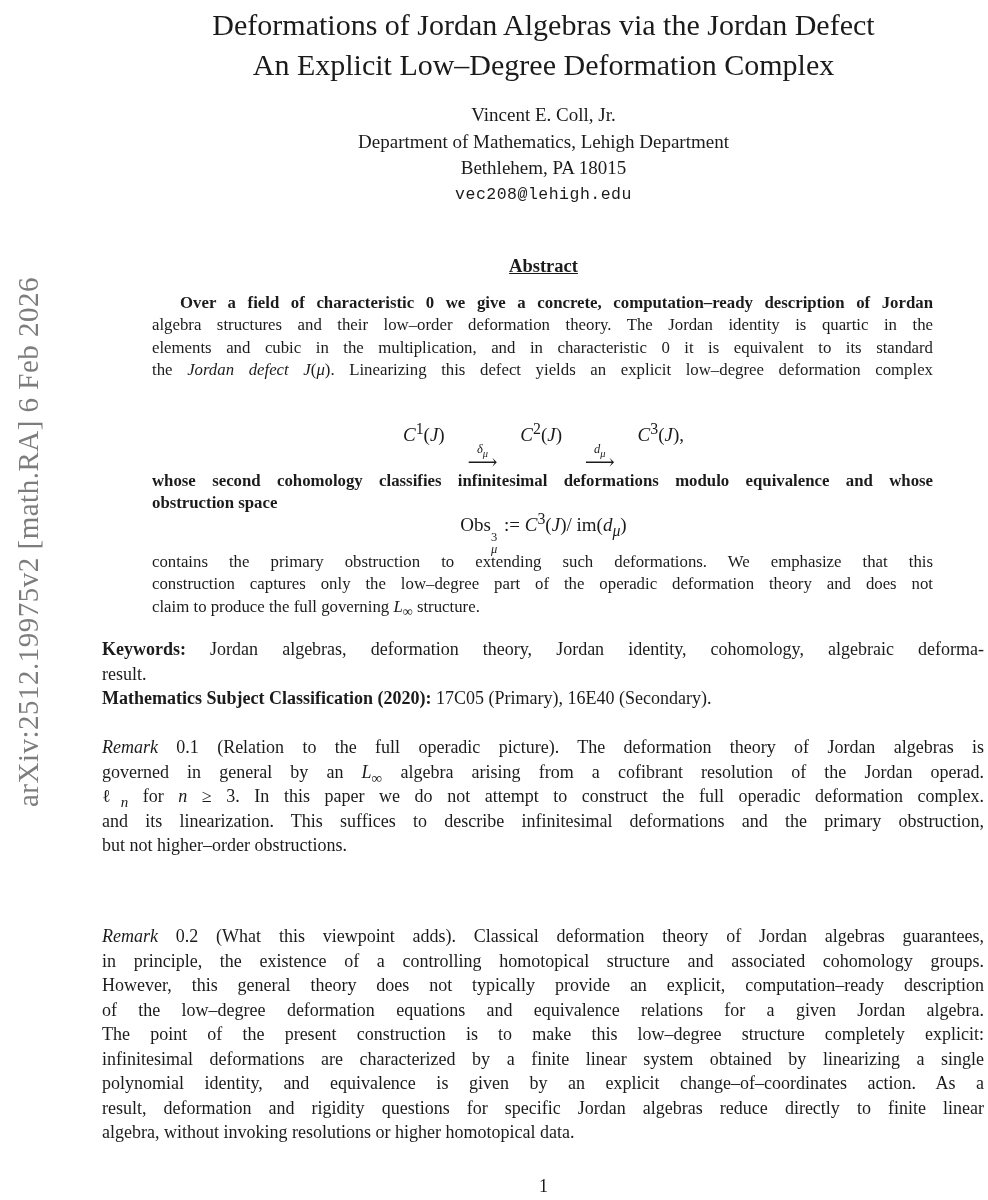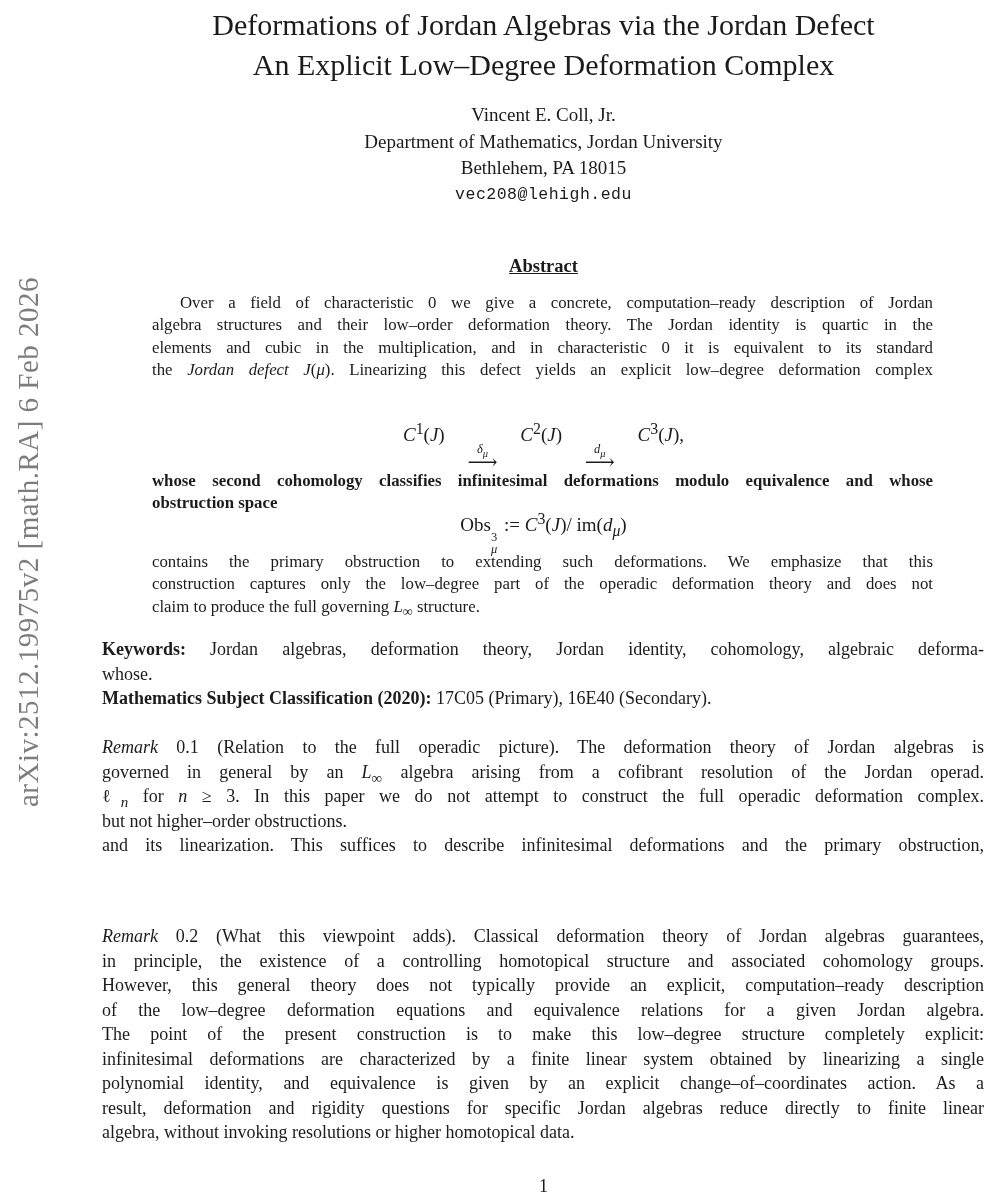--- a/index.html
+++ b/index.html
@@ -72,29 +72,29 @@
 
   <div class="stamp" style="color: rgb(125, 125, 125);">arXiv:2512.19975v2 [math.RA] 6 Feb 2026</div>
 
   <div class="title">
     <div>Deformations of Jordan Algebras via the Jordan Defect</div>
     <div>An Explicit Low–Degree Deformation Complex</div>
   </div>
 
   <div class="authors">
     <div>Vincent E. Coll, Jr.</div>
-    <div>Department of Mathematics, Jordan University</div>
+    <div>Department of Mathematics, Lehigh Department</div>
     <div>Bethlehem, PA 18015</div>
     <div class="email">vec208@lehigh.edu</div>
   </div>
 
   <div class="abs-head">Abstract</div>
 
   <div class="abs-body" id="abs-p1">
-      <div class="tline" style="text-indent: 28px;">Over a field of characteristic 0 we give a concrete, computation–ready description of Jordan</div>
+      <div class="tline" style="text-indent: 28px; font-weight: bold;">Over a field of characteristic 0 we give a concrete, computation–ready description of Jordan</div>
       <div class="tline">algebra structures and their low–order deformation theory. The Jordan identity is quartic in the</div>
       <div class="tline">elements and cubic in the multiplication, and in characteristic 0 it is equivalent to its standard</div>
       <div class="tline">the <i>Jordan defect</i> <i>J</i>(<i>μ</i>). Linearizing this defect yields an explicit low–degree deformation complex</div>
     </div>
 
   <div class="eq" id="eq1"><i>C</i><sup>1</sup>(<i>J</i>) <span class="xarr">
         <span class="xlab"><i>δ</i><sub><i>μ</i></sub></span>
         <span class="xgl">⟶</span>
       </span> <i>C</i><sup>2</sup>(<i>J</i>) <span class="xarr">
         <span class="xlab"><i>d</i><sub><i>μ</i></sub></span>
@@ -112,30 +112,30 @@
       </span> := <i>C</i><sup>3</sup>(<i>J</i>)/ im(<i>d</i><sub><i>μ</i></sub>)</div>
 
   <div class="abs-body" id="abs-p3">
       <div class="tline">contains the primary obstruction to extending such deformations.  We emphasize that this</div>
       <div class="tline">construction captures only the low–degree part of the operadic deformation theory and does not</div>
       <div class="tline last">claim to produce the full governing <i>L</i><sub>∞</sub> structure.</div>
     </div>
 
   <div class="body-block" id="meta">
       <div class="tline"><b>Keywords:</b> Jordan algebras, deformation theory, Jordan identity, cohomology, algebraic deforma-</div>
-      <div class="tline last">whose.</div>
+      <div class="tline last">result.</div>
       <div class="tline last"><b>Mathematics Subject Classification (2020):</b> 17C05 (Primary), 16E40 (Secondary).</div>
     </div>
 
   <div class="body-block" id="remark1">
       <div class="tline"><i>Remark</i> 0.1 (Relation to the full operadic picture).  The deformation theory of Jordan algebras is</div>
       <div class="tline">governed in general by an <i>L</i><sub>∞</sub> algebra arising from a cofibrant resolution of the Jordan operad.</div>
       <div class="tline">ℓ<sub><i>n</i></sub> for <i>n</i> ≥ 3. In this paper we do not attempt to construct the full operadic deformation complex.</div>
+      <div class="tline">and its linearization.  This suffices to describe infinitesimal deformations and the primary obstruction,</div>
       <div class="tline last">but not higher–order obstructions.</div>
-      <div class="tline">and its linearization.  This suffices to describe infinitesimal deformations and the primary obstruction,</div>
     </div>
 
   <div class="body-block" id="remark2">
       <div class="tline"><i>Remark</i> 0.2 (What this viewpoint adds).  Classical deformation theory of Jordan algebras guarantees,</div>
       <div class="tline">in principle, the existence of a controlling homotopical structure and associated cohomology groups.</div>
       <div class="tline">However, this general theory does not typically provide an explicit, computation–ready description</div>
       <div class="tline">of the low–degree deformation equations and equivalence relations for a given Jordan algebra.</div>
       <div class="tline">The point of the present construction is to make this low–degree structure completely explicit:</div>
       <div class="tline">infinitesimal deformations are characterized by a finite linear system obtained by linearizing a single</div>
       <div class="tline">polynomial identity, and equivalence is given by an explicit change–of–coordinates action.  As a</div>

